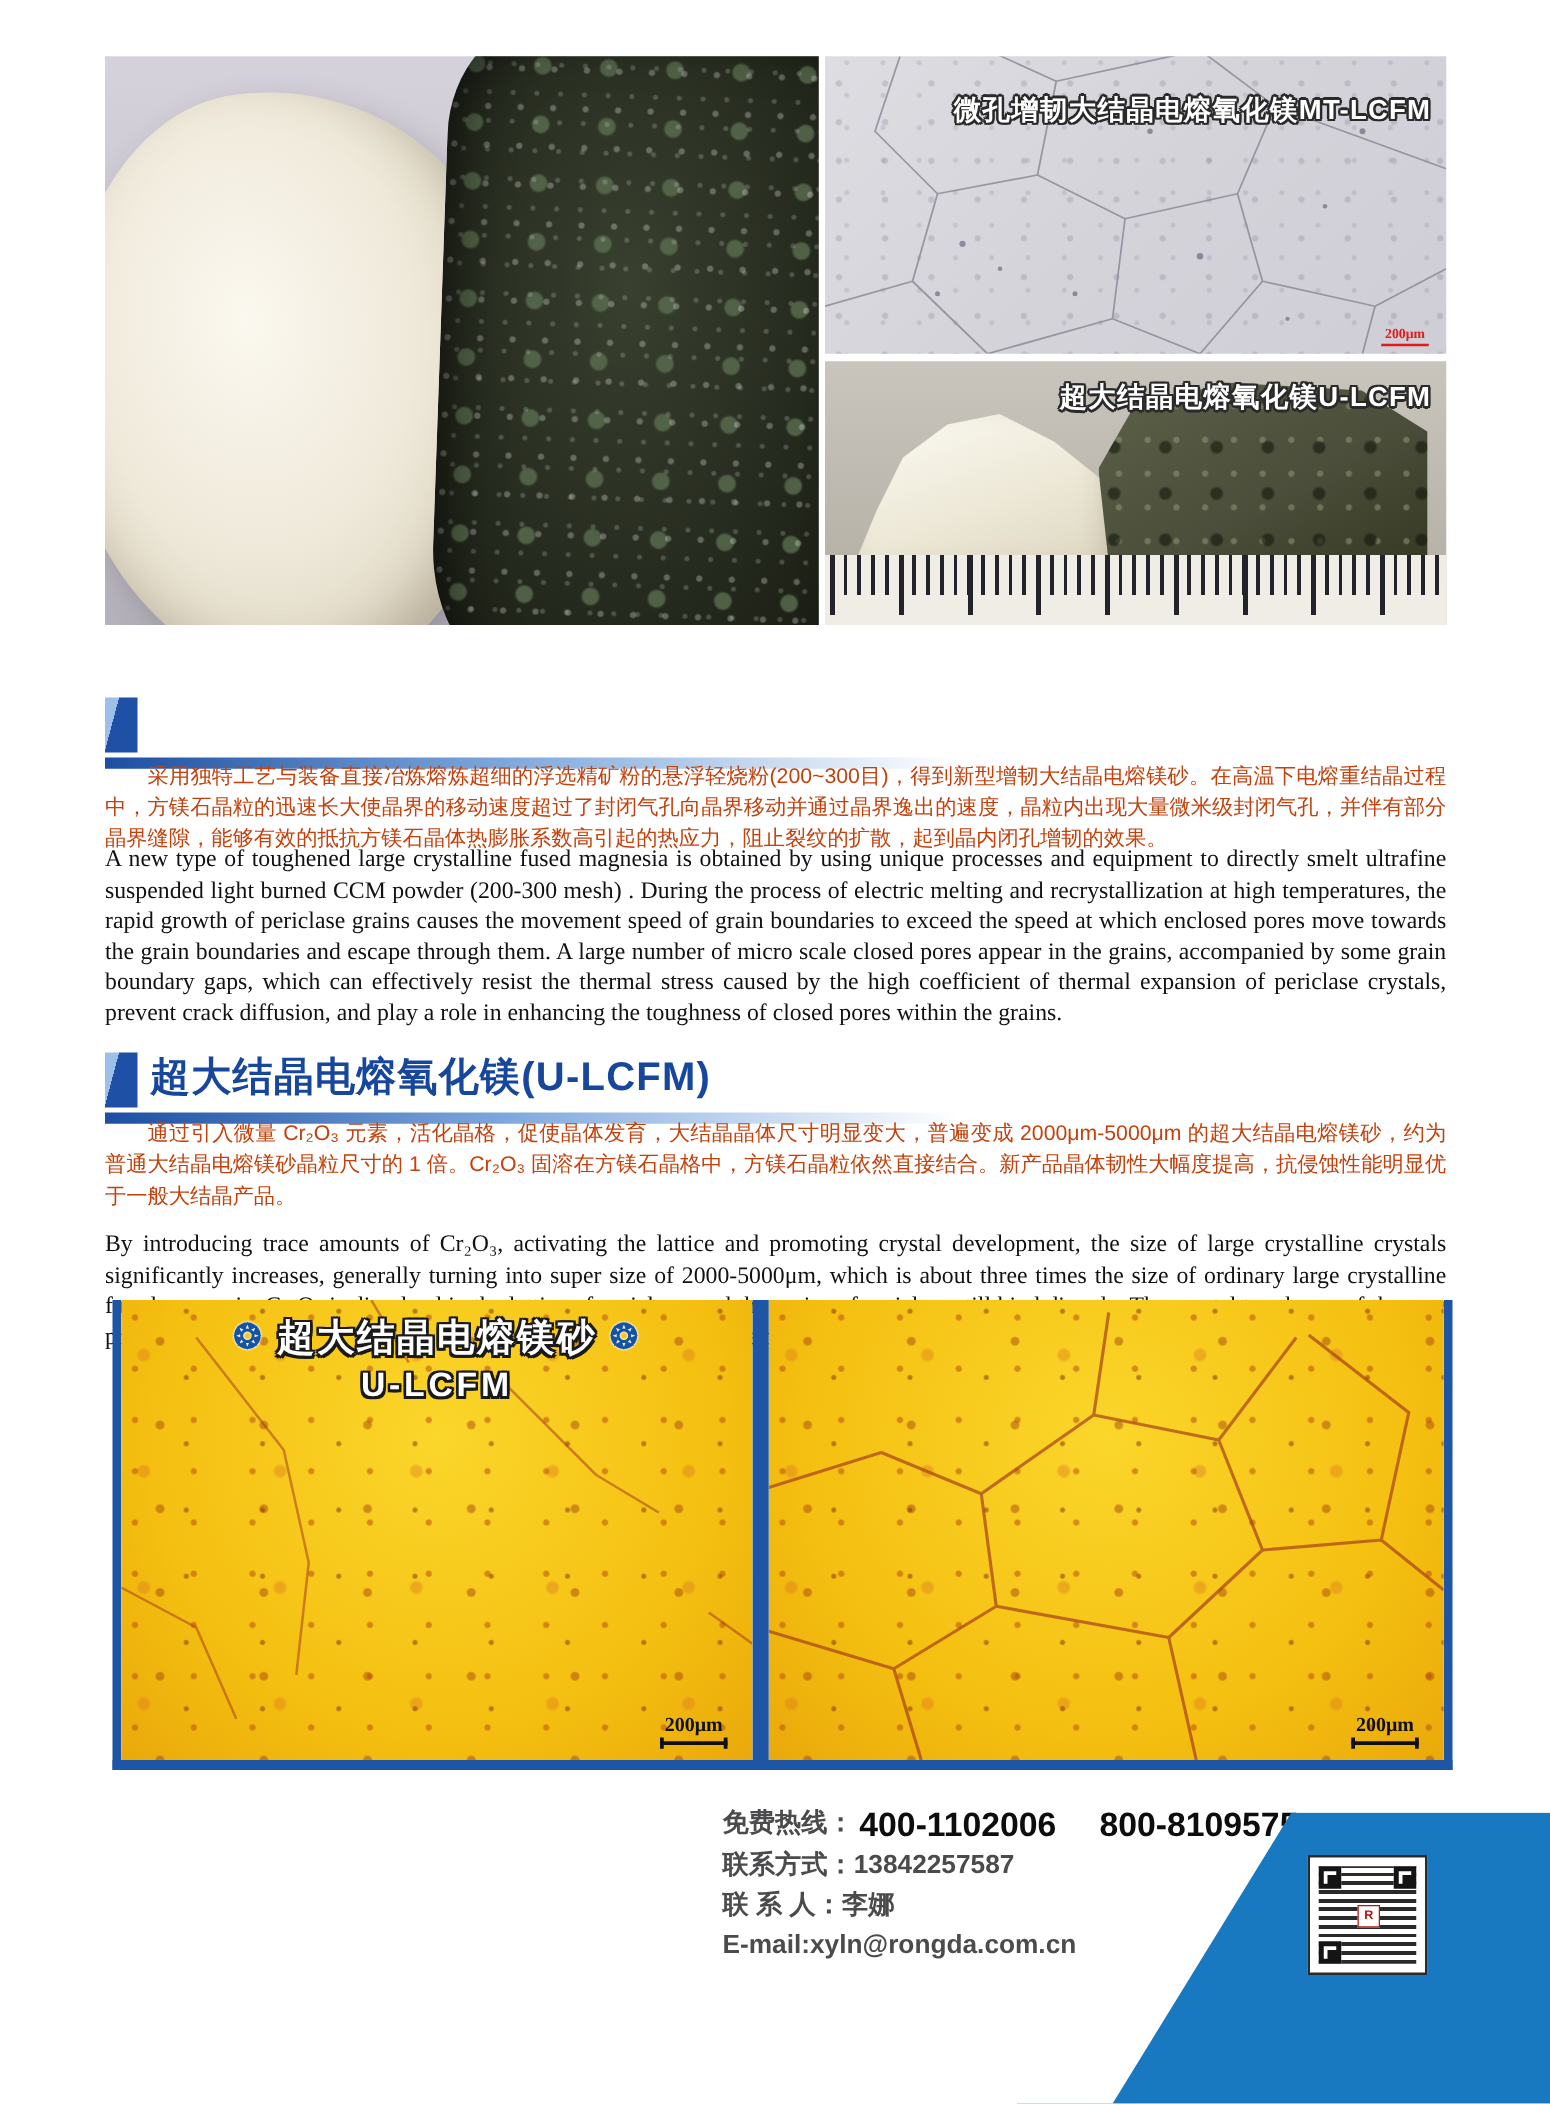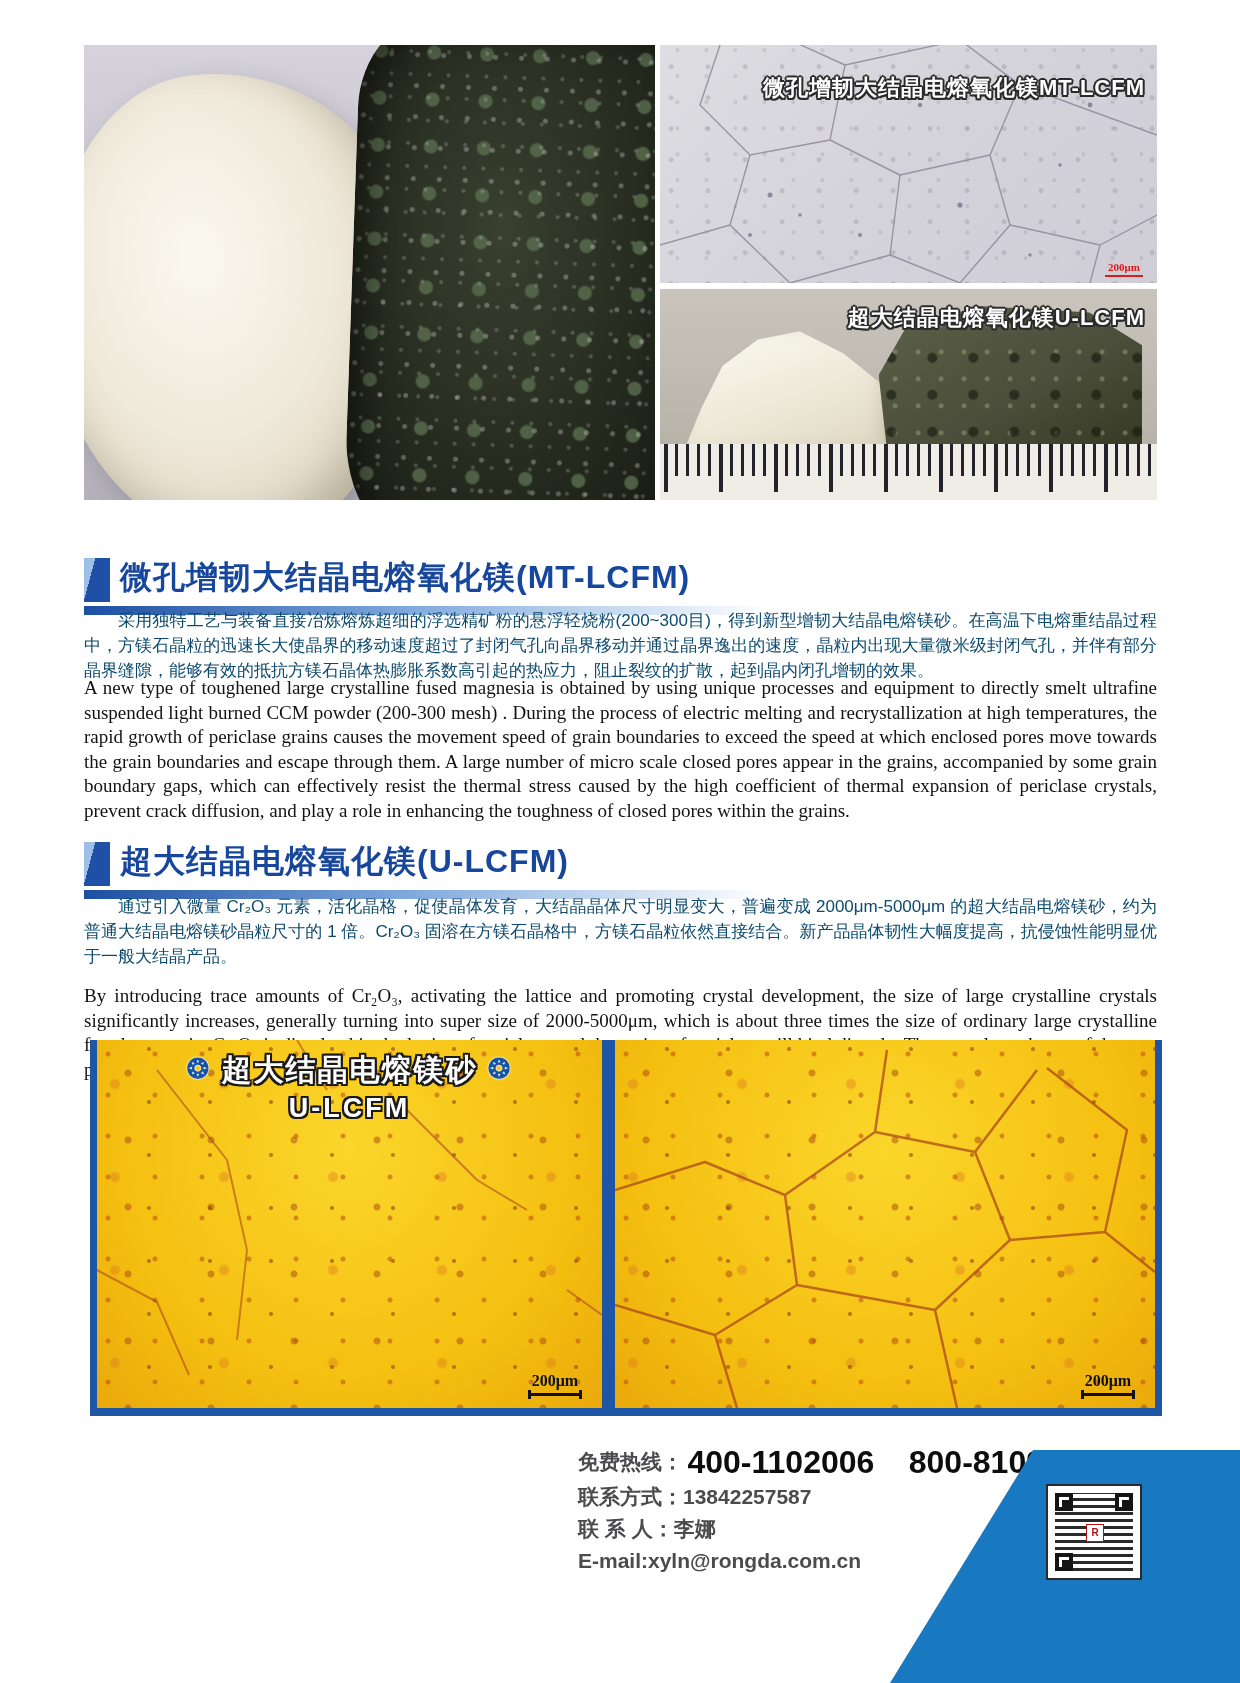--- a/index.html
+++ b/index.html
@@ -55,21 +55,21 @@
 
   
   .heading{left:84px;width:1073px;height:58px;}
   .head-bar{position:absolute;left:0;top:2px;width:26px;height:44px;
     background:linear-gradient(105deg,#9dc0e8 0 30%,#1e50a5 30%);}
   .head-text{position:absolute;left:36px;top:0;font-size:32px;font-weight:800;color:#17479d;letter-spacing:1px;}
   .head-rule{position:absolute;left:0;top:50px;height:9px;width:720px;
     background:linear-gradient(to right,#1c4fa2 0%,#7fa9dd 45%,rgba(255,255,255,0) 95%);}
 
   
-  .cn-p{left:84px;width:1073px;font-size:17px;line-height:25px;color:#0c4a6e;
+  .cn-p{left:84px;width:1073px;font-size:17px;line-height:25px;color:#c2410c;
         text-align:justify;text-indent:2em;}
   .en-p{left:84px;width:1073px;font-family:"Liberation Serif",serif;font-size:19px;line-height:24.5px;
         color:#121212;text-align:justify;}
 
   
   .panel{border-left:7px solid #1e55a5;border-right:7px solid #1e55a5;border-bottom:8px solid #1e55a5;
          overflow:hidden;}
   .panel-inner{position:absolute;inset:0;
     background:
       radial-gradient(circle at 11px 14px, rgba(186,78,18,.55) 0 2px, transparent 3px) 0 0/47px 41px,
@@ -91,21 +91,21 @@
     font-family:"Liberation Serif",serif;font-weight:bold;font-size:16px;line-height:17px;}
   .scale-bar{position:relative;width:54px;height:3px;background:#101010;margin:4px auto 0;}
   .scale-bar::before,.scale-bar::after{content:"";position:absolute;top:-3px;width:3px;height:9px;background:#101010;}
   .scale-bar::before{left:0;}  .scale-bar::after{right:0;}
 
   
   .footer-left{left:84px;top:1448px;width:470px;font-size:21px;line-height:33px;color:#4b4b4d;font-weight:600;}
   .footer-right{left:578px;top:1444px;width:440px;color:#4b4b4d;}
   .hotline-row{white-space:nowrap;}
   .hotline-label{font-size:21px;font-weight:600;vertical-align:4px;}
-  .hotline-num{font-size:32px;font-weight:900;color:#0d0d0d;letter-spacing:0;}
+  .hotline-num{font-size:27px;font-weight:900;color:#0d0d0d;letter-spacing:0;}
   .hotline-num + .hotline-num{margin-left:30px;}
   .contact-line{font-size:21px;line-height:32px;font-weight:600;}
 
   
   .corner{left:890px;top:1450px;width:350px;height:233px;background:#1878c0;
     clip-path:polygon(40.9% 0,100% 0,100% 100%,0 100%);}
   .qr{left:1046px;top:1484px;width:82px;height:82px;background:#ffffff;border:2px solid #2a2a2a;padding:5px;}
   .qr-grid{position:absolute;left:7px;top:7px;right:7px;bottom:7px;
     background:
       repeating-linear-gradient(0deg,#141414 0 3px,transparent 3px 7px),
@@ -161,21 +161,20 @@
     <div class="crystal-dark"></div>
     <div class="ruler">
       <div class="tick-major"></div>
       <div class="tick-minor"></div>
     </div>
     <span class="photo-label" style="top:14px;padding-left:24px;">超大结晶电熔氧化镁U-LCFM</span>
   </div>
 
   <div class="abs heading" style="top:556px;">
     <div class="head-bar"></div>
-    <span class="head-text">微孔增韧大结晶电熔氧化镁(MT-LCFM)</span>
     <div class="head-rule"></div>
   </div>
   <p class="abs cn-p" style="top:608px;margin:0;">采用独特工艺与装备直接冶炼熔炼超细的浮选精矿粉的悬浮轻烧粉(200~300目)，得到新型增韧大结晶电熔镁砂。在高温下电熔重结晶过程中，方镁石晶粒的迅速长大使晶界的移动速度超过了封闭气孔向晶界移动并通过晶界逸出的速度，晶粒内出现大量微米级封闭气孔，并伴有部分晶界缝隙，能够有效的抵抗方镁石晶体热膨胀系数高引起的热应力，阻止裂纹的扩散，起到晶内闭孔增韧的效果。</p>
   <p class="abs en-p" style="top:676px;margin:0;">A new type of toughened large crystalline fused magnesia is obtained by using unique processes and equipment to directly smelt ultrafine suspended light burned CCM powder (200-300 mesh) . During the process of electric melting and recrystallization at high temperatures, the rapid growth of periclase grains causes the movement speed of grain boundaries to exceed the speed at which enclosed pores move towards the grain boundaries and escape through them. A large number of micro scale closed pores appear in the grains, accompanied by some grain boundary gaps, which can effectively resist the thermal stress caused by the high coefficient of thermal expansion of periclase crystals, prevent crack diffusion, and play a role in enhancing the toughness of closed pores within the grains.</p>
 
   <div class="abs heading" style="top:840px;">
     <div class="head-bar"></div>
     <span class="head-text">超大结晶电熔氧化镁(U-LCFM)</span>
     <div class="head-rule"></div>
   </div>

